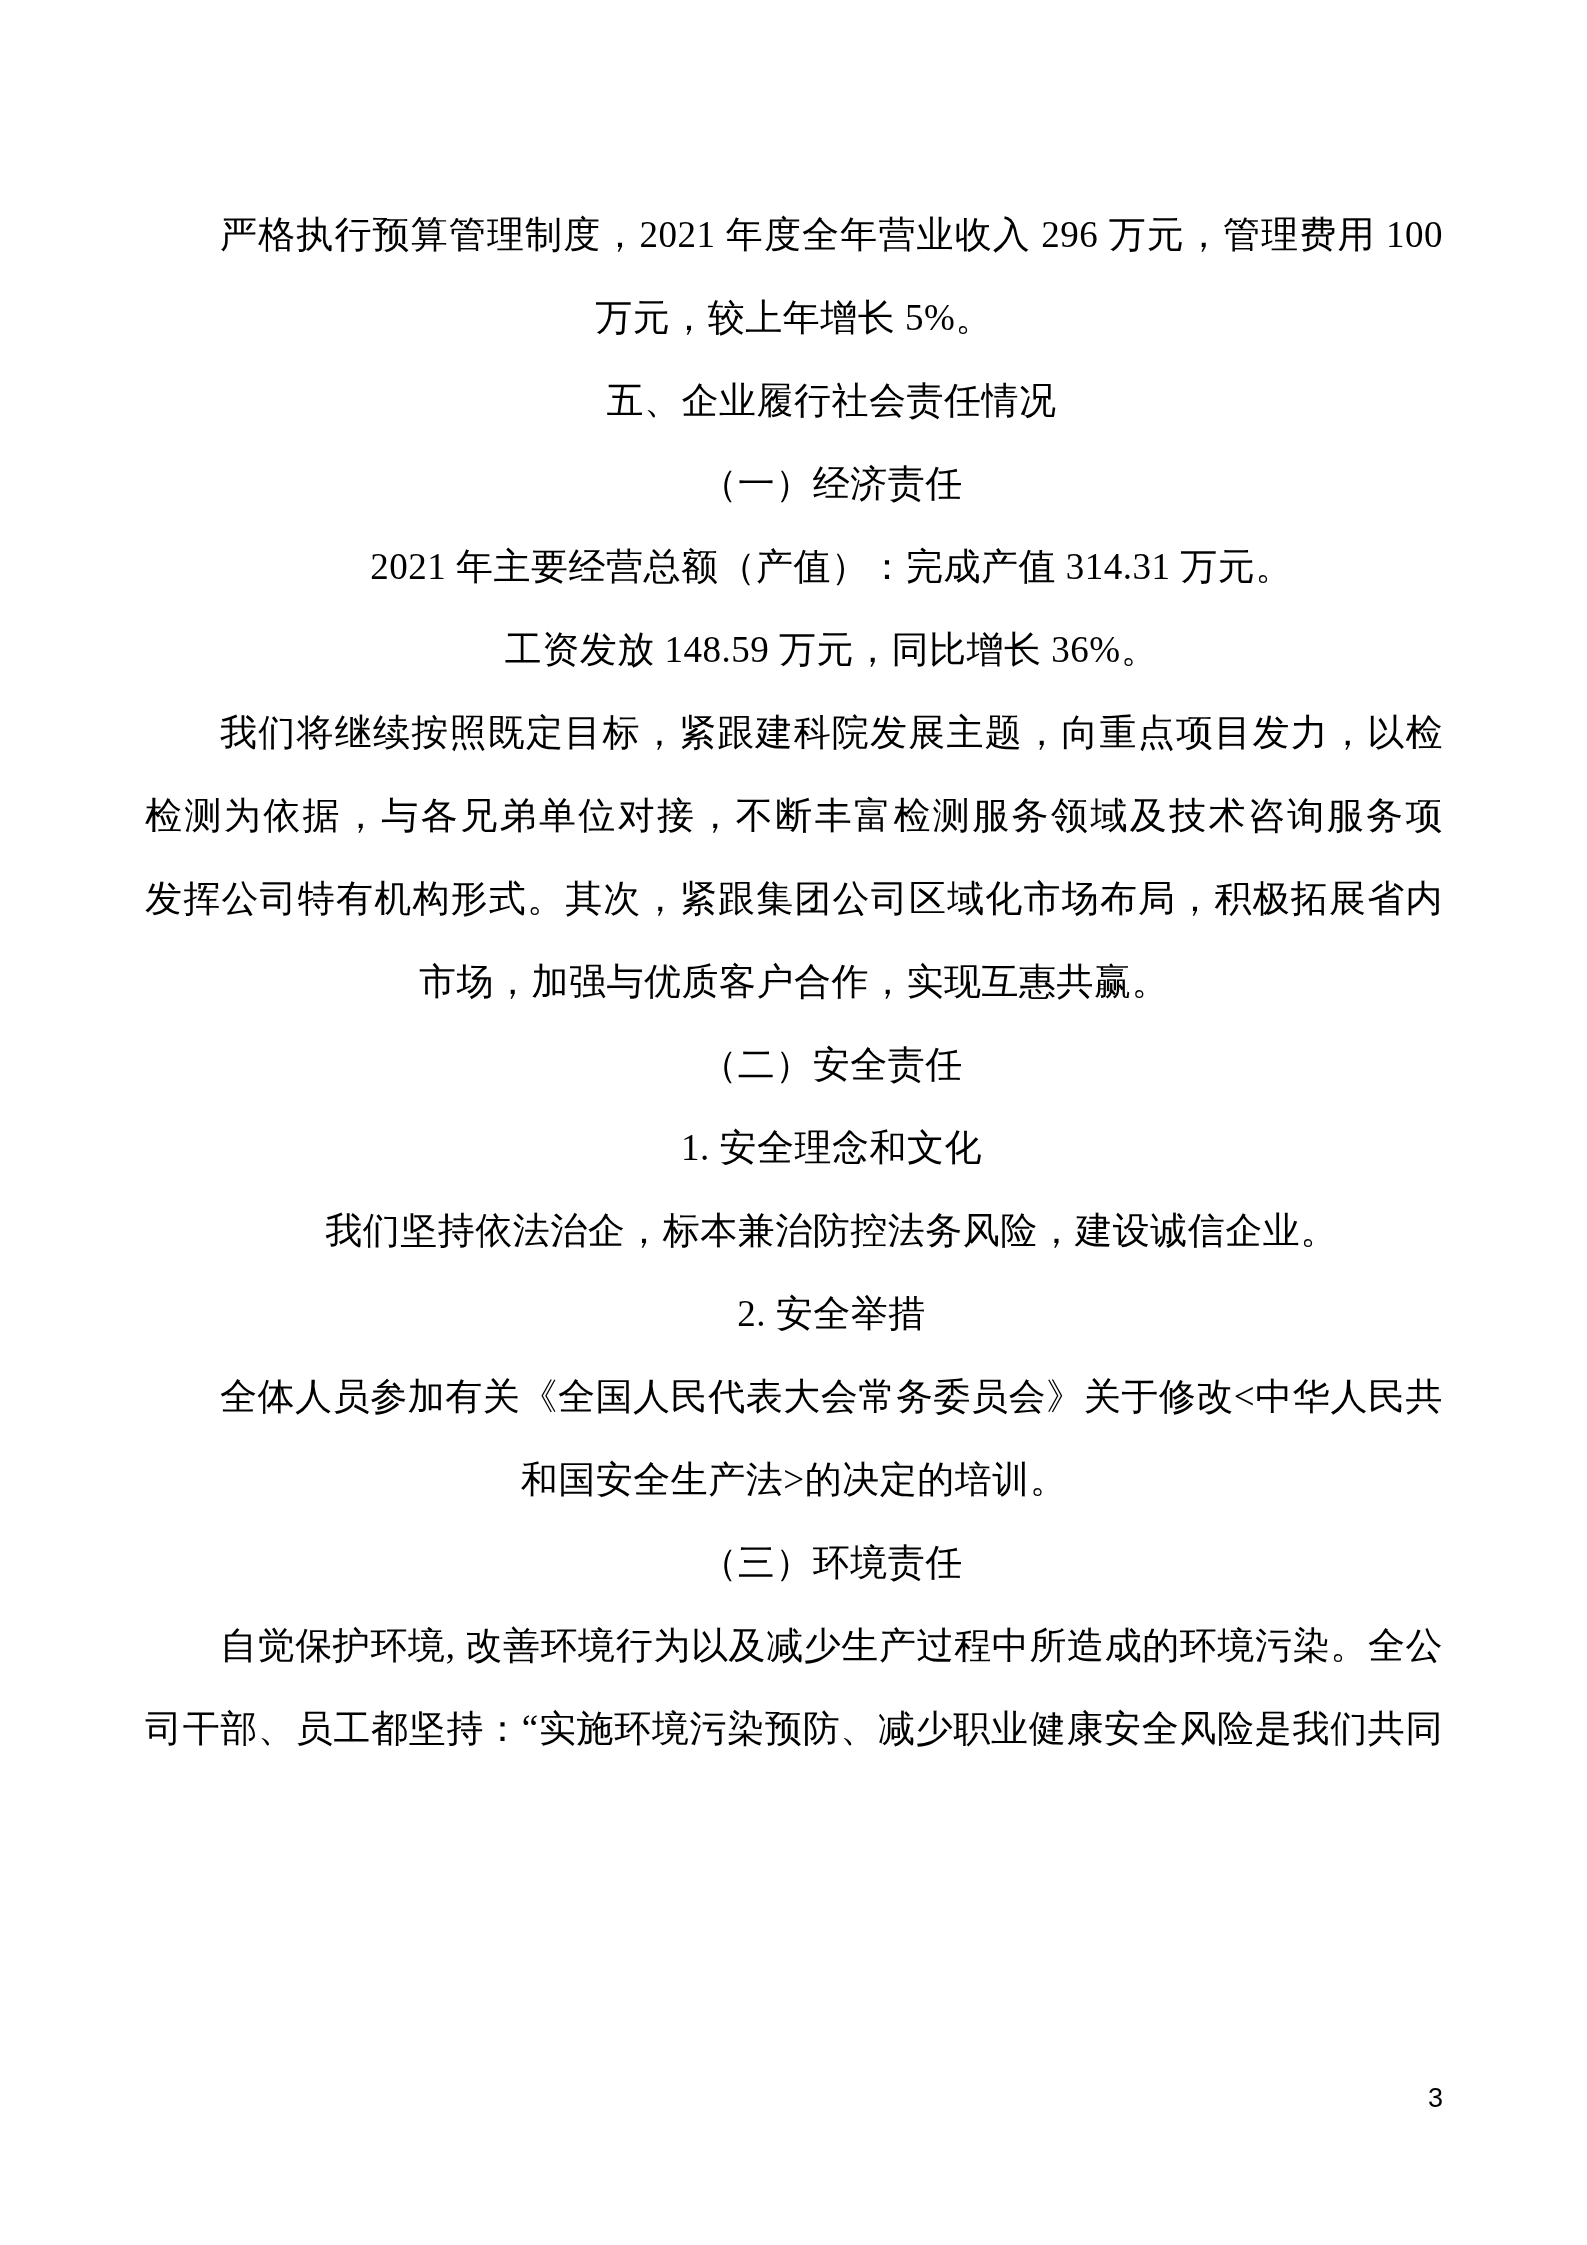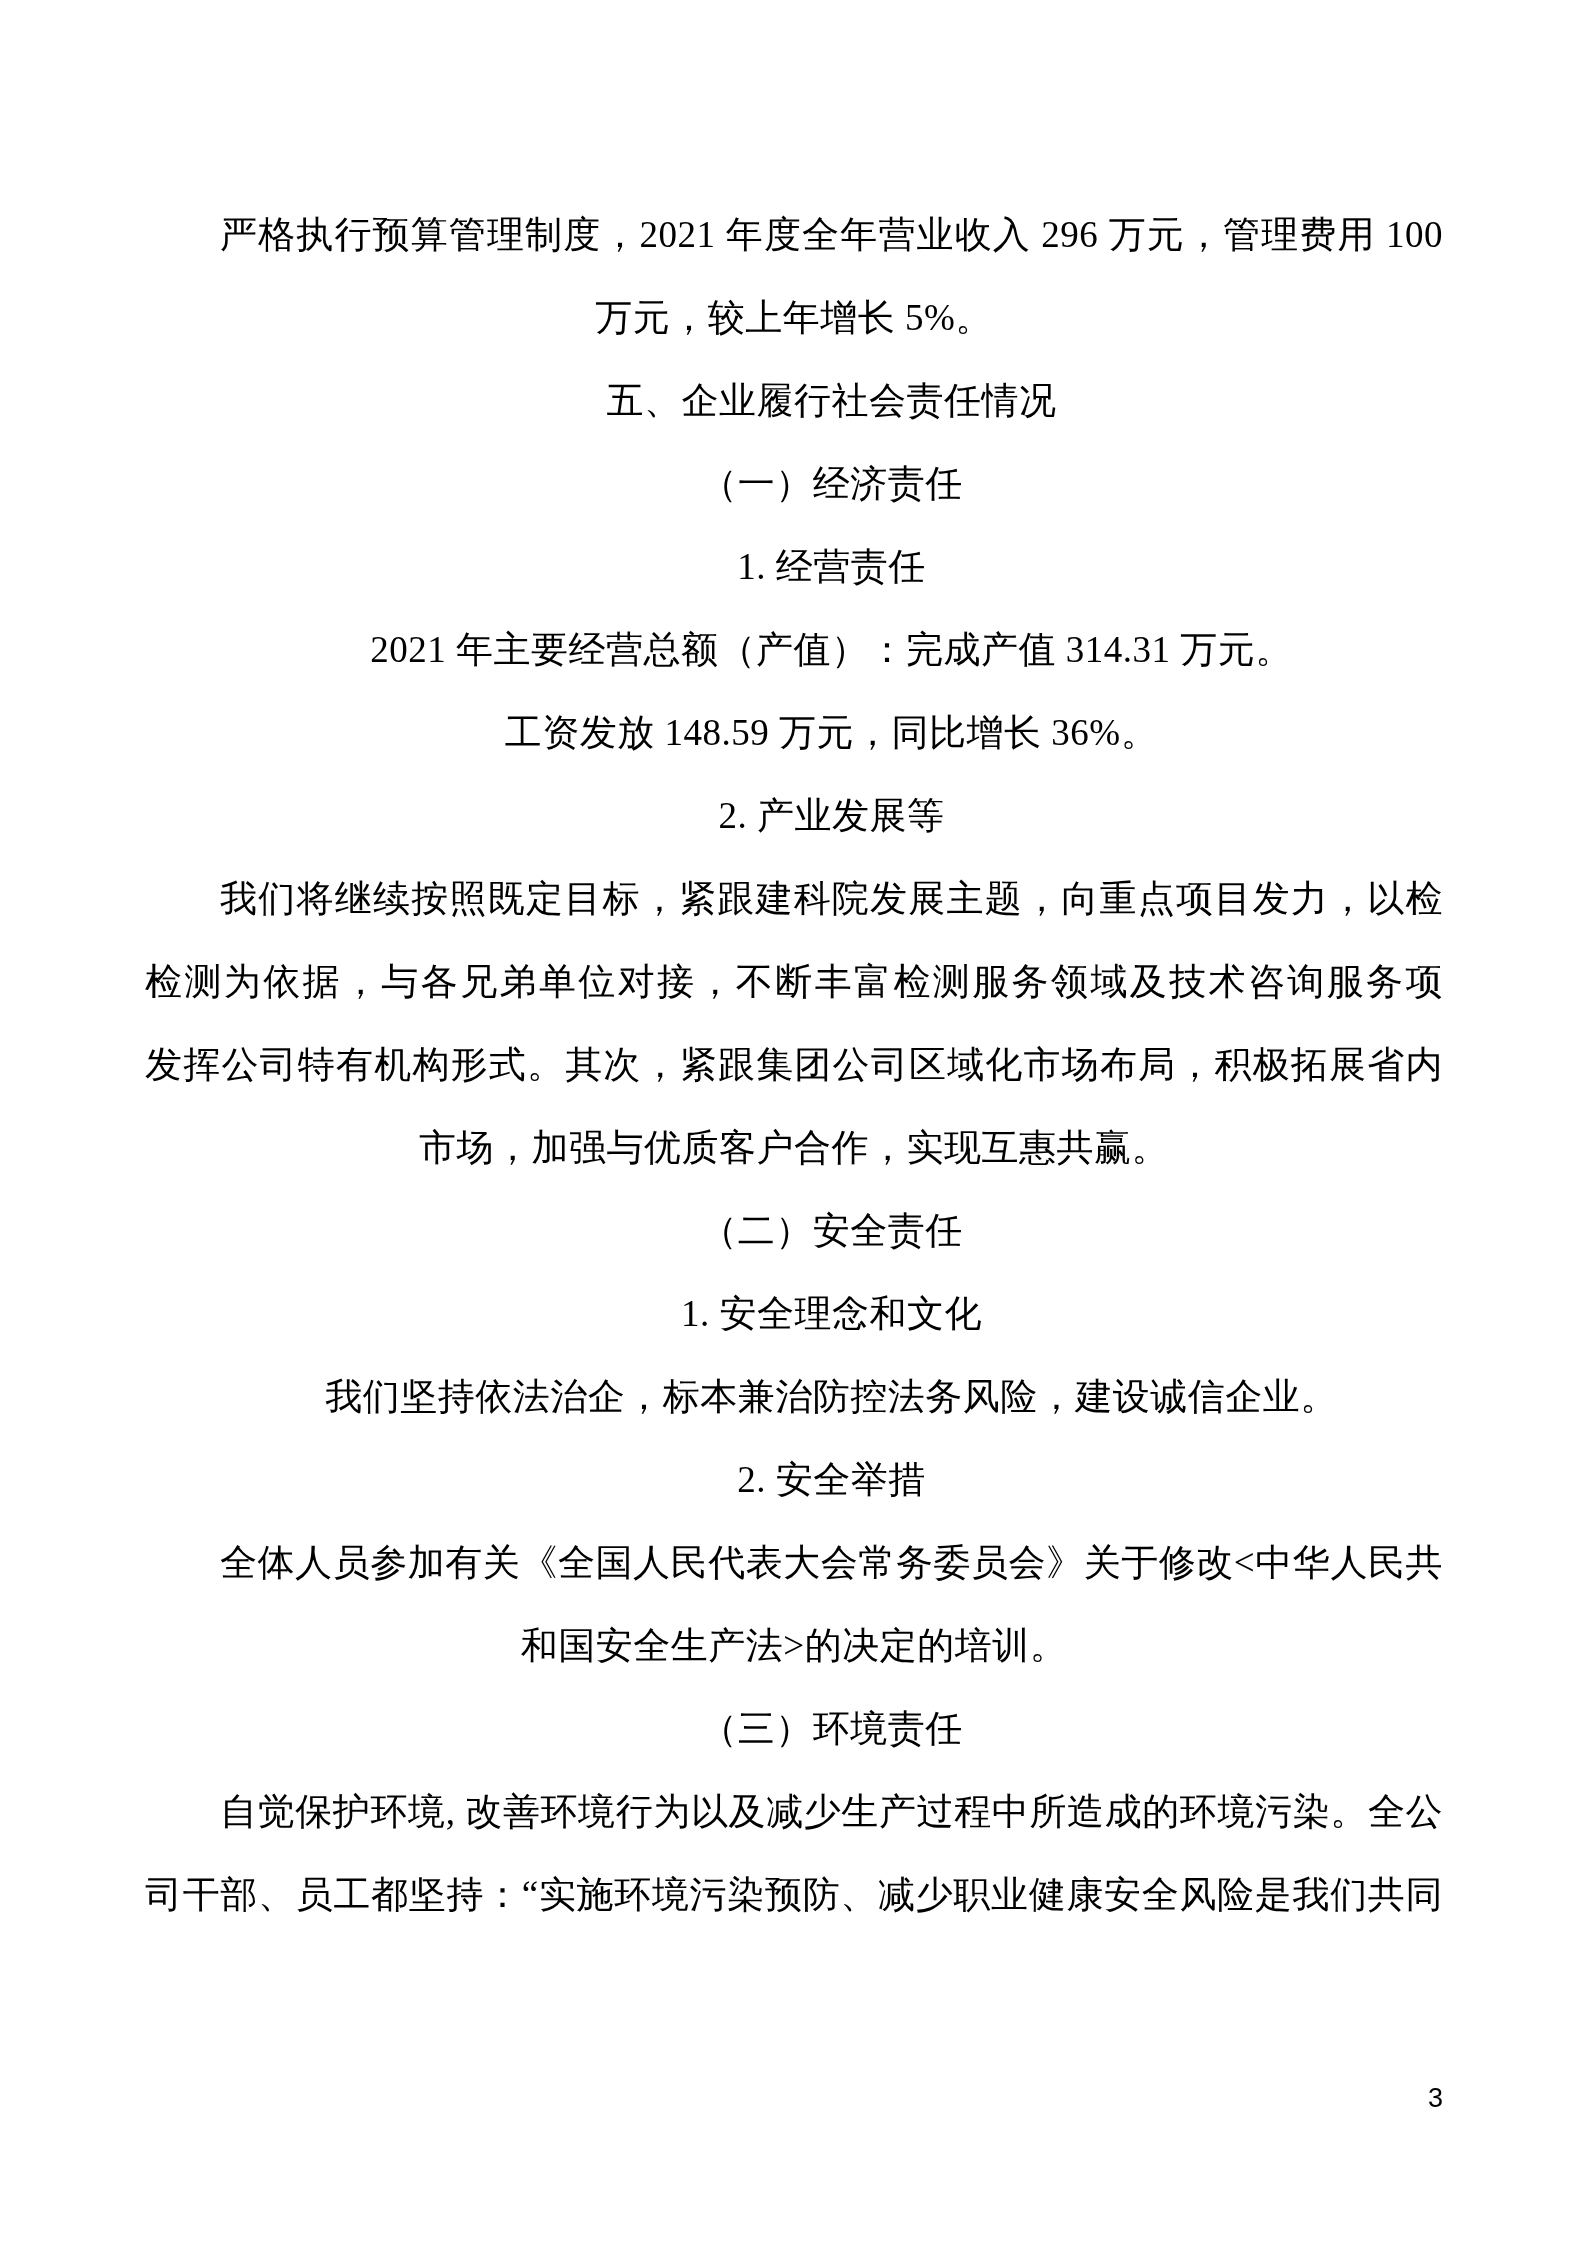--- a/index.html
+++ b/index.html
@@ -51,24 +51,22 @@
 </style>
 </head>
 <body>
 
 <div class="page">
   <div class="doc-body">
       <div class="line indent j">严格执行预算管理制度，2021 年度全年营业收入 296 万元，管理费用 100</div>
       <div class="line">万元，较上年增长 5%。</div>
       <div class="line indent">五、企业履行社会责任情况</div>
       <div class="line indent">（一）经济责任</div>
-      <div class="line indent">1. 经营责任</div>
       <div class="line indent">2021 年主要经营总额（产值）：完成产值 314.31 万元。</div>
       <div class="line indent">工资发放 148.59 万元，同比增长 36%。</div>
-      <div class="line indent">2. 产业发展等</div>
       <div class="line indent j">我们将继续按照既定目标，紧跟建科院发展主题，向重点项目发力，以检验</div>
       <div class="line j">检测为依据，与各兄弟单位对接，不断丰富检测服务领域及技术咨询服务项目，</div>
       <div class="line j">发挥公司特有机构形式。其次，紧跟集团公司区域化市场布局，积极拓展省内外</div>
       <div class="line">市场，加强与优质客户合作，实现互惠共赢。</div>
       <div class="line indent">（二）安全责任</div>
       <div class="line indent">1. 安全理念和文化</div>
       <div class="line indent">我们坚持依法治企，标本兼治防控法务风险，建设诚信企业。</div>
       <div class="line indent">2. 安全举措</div>
       <div class="line indent j">全体人员参加有关《全国人民代表大会常务委员会》关于修改&lt;中华人民共</div>
       <div class="line">和国安全生产法&gt;的决定的培训。</div>

